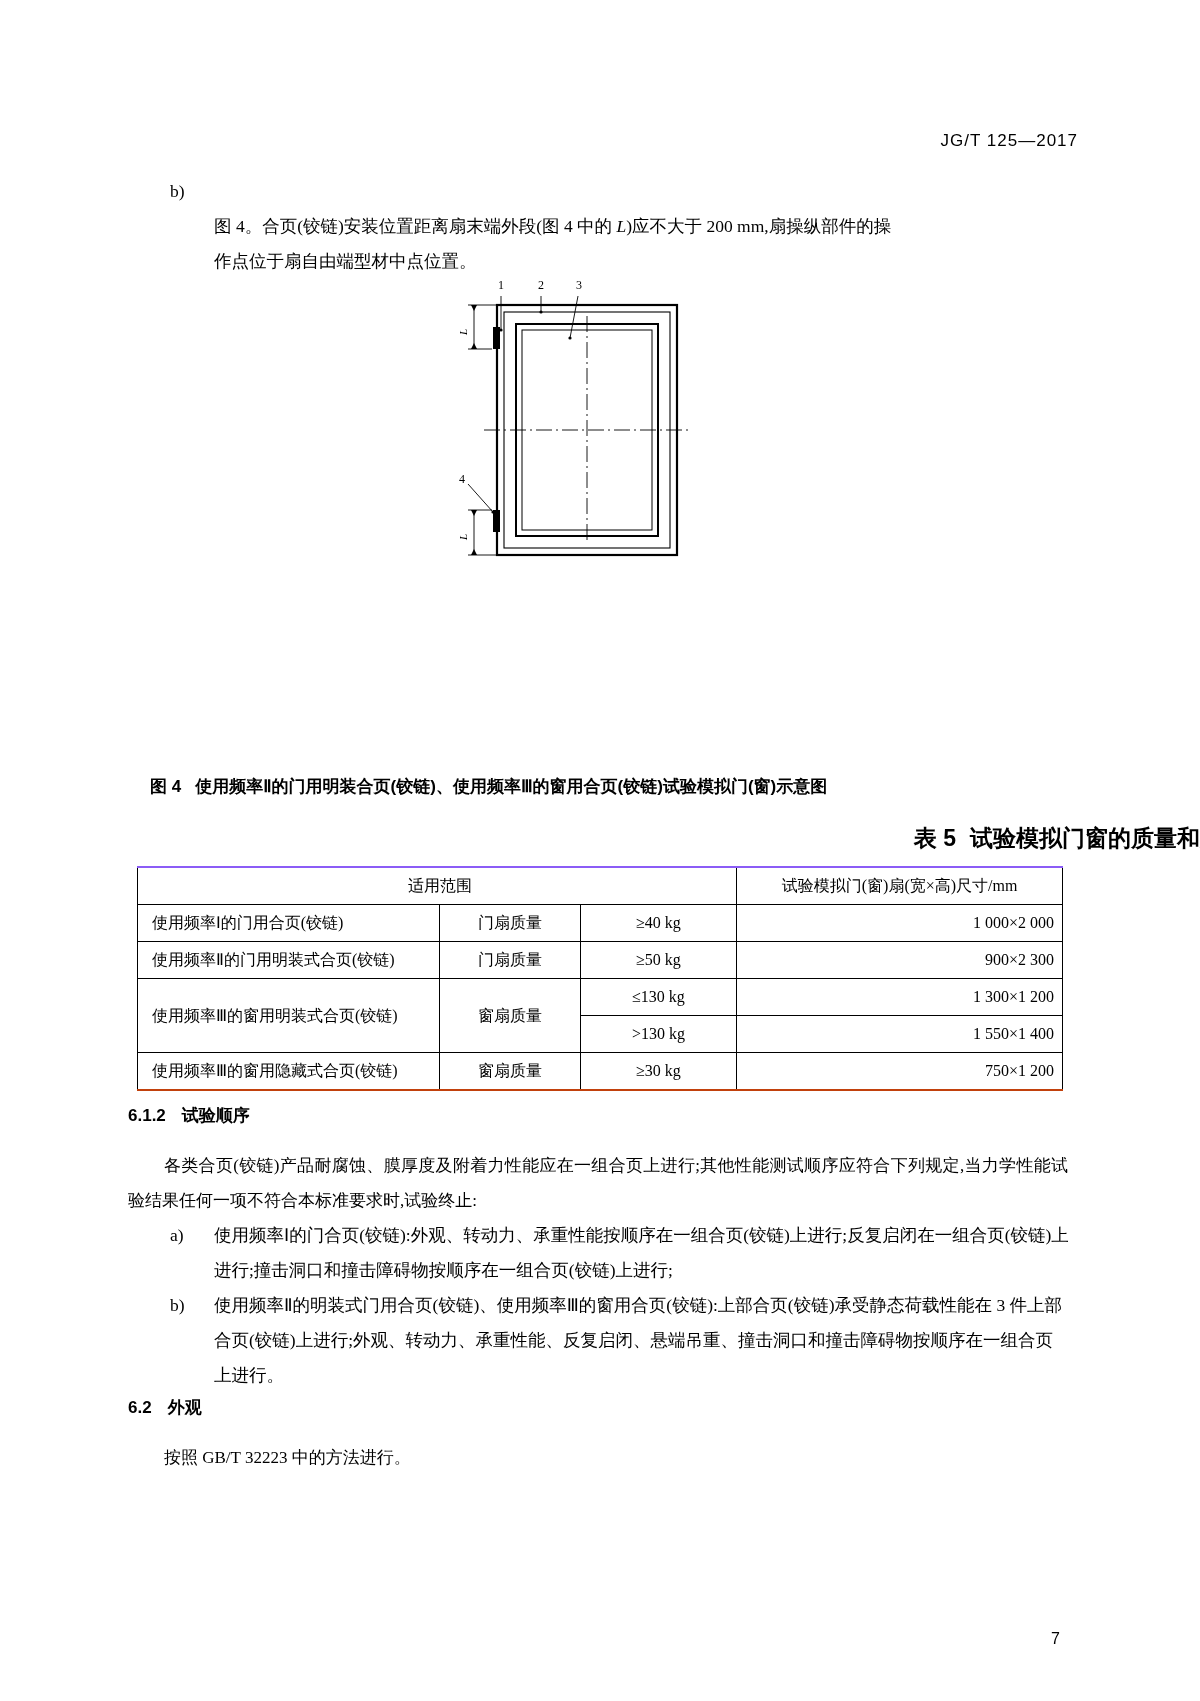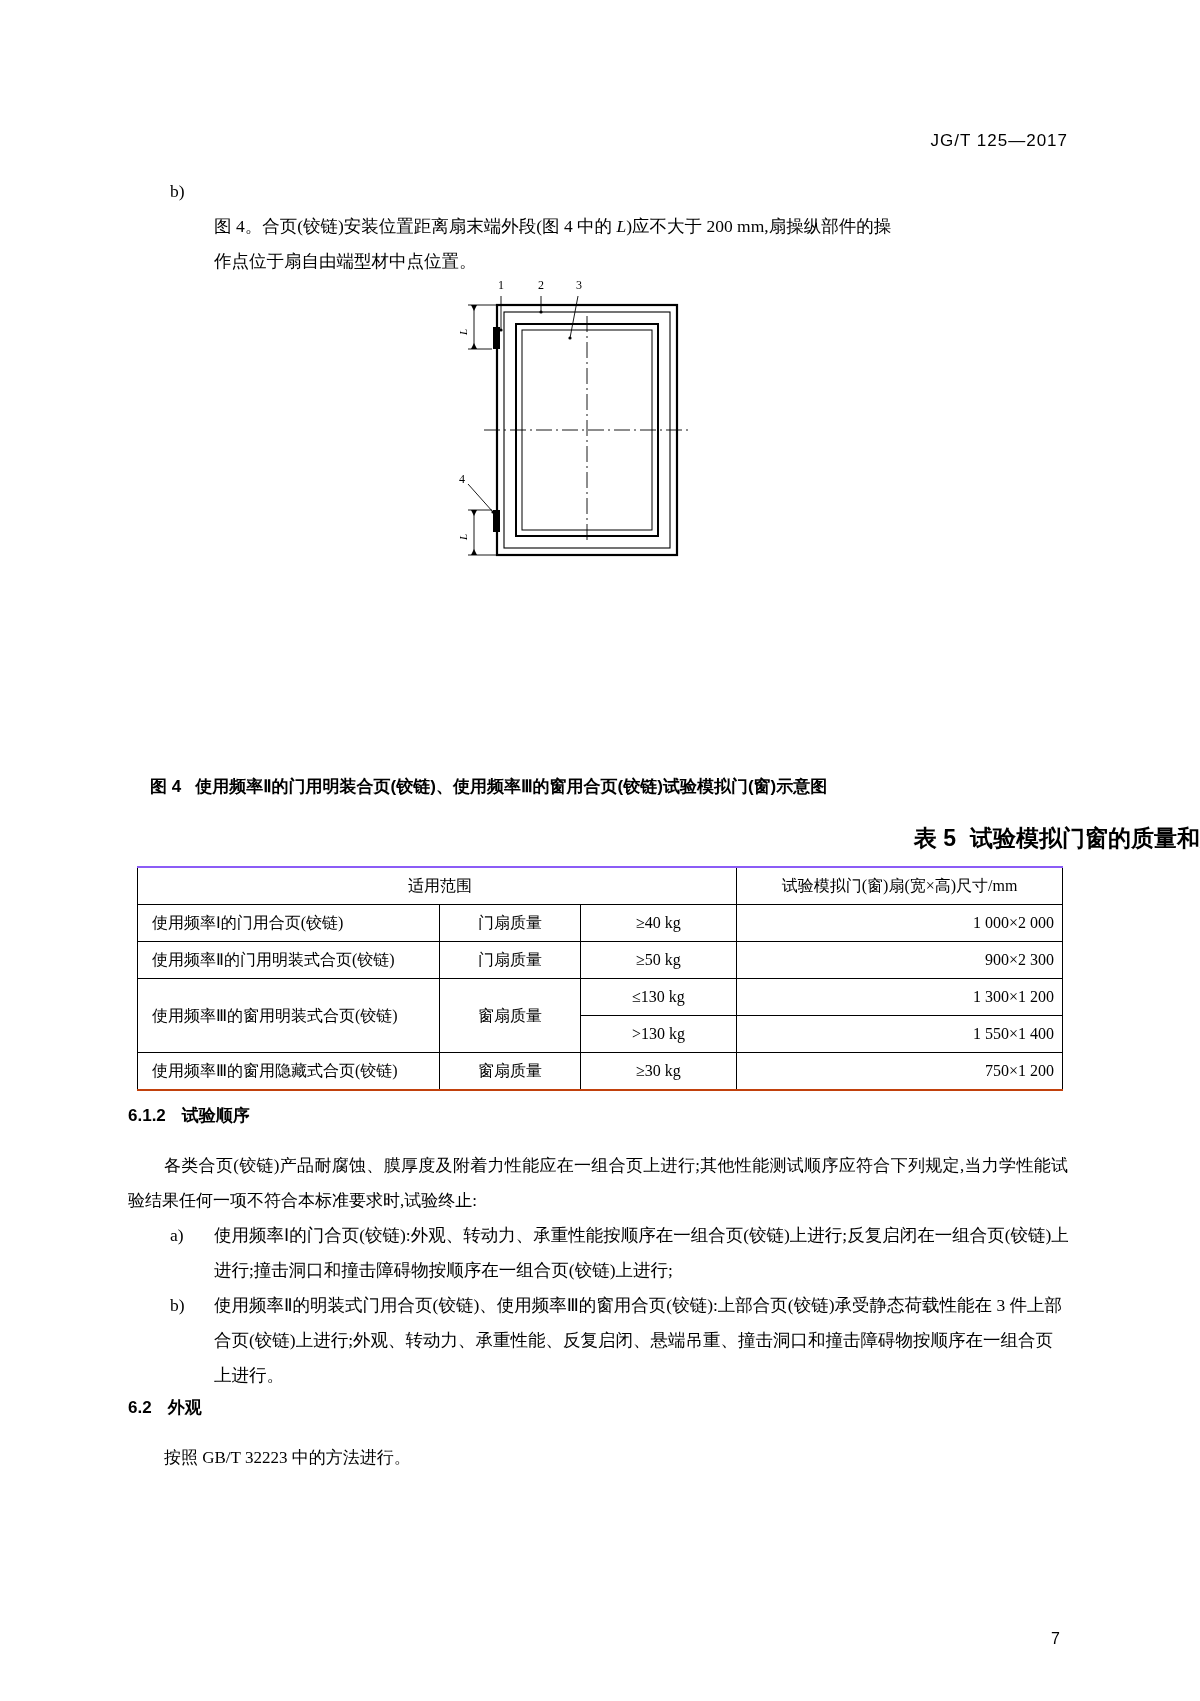--- a/index.html
+++ b/index.html
@@ -13,21 +13,21 @@
     position:relative;
     width:1200px;
     height:1701px;
     box-sizing:border-box;
     padding:0;
     overflow:hidden;
   }
   .header {
     position:absolute;
     top:131px;
-    right:132px;
+    right:122px;
     font-family:"Liberation Sans", sans-serif;
     font-size:17px;
     letter-spacing:1px;
     font-weight:400;
   }
   .footer-page {
     position:absolute;
     bottom:53px;
     right:140px;
     font-family:"Liberation Sans", sans-serif;

